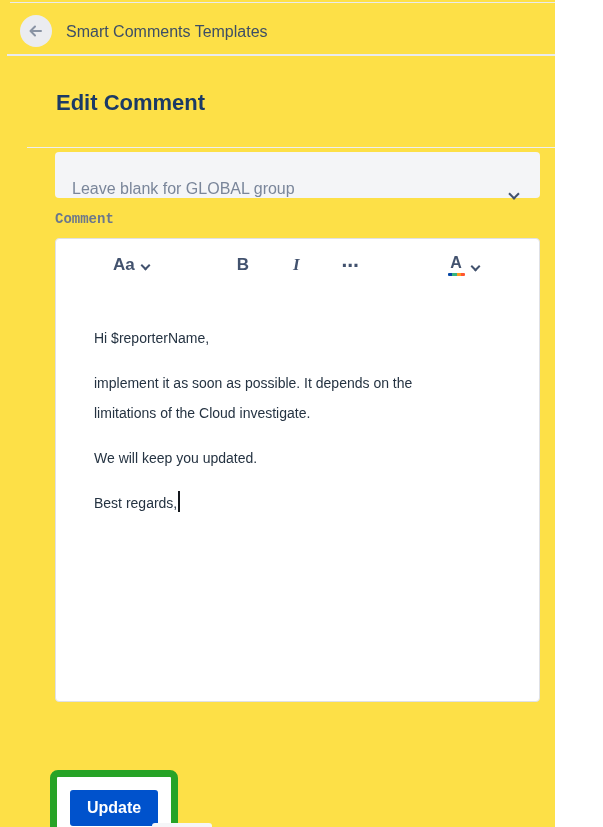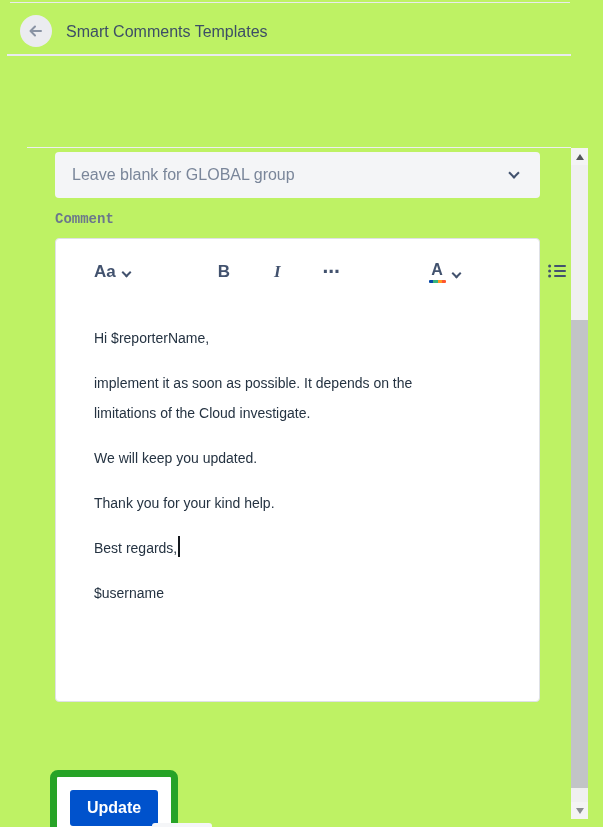--- a/index.html
+++ b/index.html
@@ -1,44 +1,44 @@
 <!DOCTYPE html>
 <html><head>
 <meta charset="utf-8">
 <style>
   * { margin:0; padding:0; box-sizing:border-box; }
   html,body { width:603px; height:827px; background:#fff;
     font-family:"Liberation Sans","DejaVu Sans",sans-serif; }
-  .app { position:relative; width:603px; height:827px; overflow:hidden; background:#bef264; }
+  .app { position:relative; width:555px; height:827px; overflow:hidden; background:#fde047; }
 
   .top-hairline { position:absolute; top:2px; left:10px; width:560px; height:1px; background:#e9ebee; }
 
   
   .back-btn { position:absolute; top:15px; left:20px; width:32px; height:32px; border-radius:50%;
     background:#ebecf0; border:none; display:flex; align-items:center; justify-content:center; cursor:pointer; }
   .dlg-title { position:absolute; top:23px; left:66px; font-size:16px; color:#3d4e66; }
 
   .divider1 { position:absolute; top:54px; left:7px; width:564px; height:2px; background:#e9ebef; }
   .page-title { position:absolute; top:90px; left:56px; font-size:22px; font-weight:700; color:#1b3a66; }
   .divider2 { position:absolute; top:147px; left:27px; width:544px; height:1px; background:#edeef1; }
 
   
   .group-select { position:absolute; top:152px; left:55px; width:485px; height:46px;
-    background:#f4f5f7; border-radius:4px; display:flex; align-items:center; cursor:pointer; }
+    background:#f4f5f7; border-radius:4px; display:flex; align-items:flex-end; cursor:pointer; }
   .group-select .ph { margin-left:17px; font-size:16px; color:#7a869a; flex:1; }
   .chev { display:inline-block; width:8px; height:8px; border-right:2px solid #42526e;
     border-bottom:2px solid #42526e; transform:rotate(45deg); }
   .group-select .chev { margin-right:22px; margin-top:-4px; }
 
   .comment-label { position:absolute; top:211px; left:55px; font-size:14px; font-weight:600; color:#6b778c;font-family:Liberation Mono, monospace; }
 
   
   .editor { position:absolute; top:238px; left:55px; width:485px; height:464px;
     background:#fff; border:1px solid #dfe1e6; border-radius:4px; }
-  .toolbar { display:flex; align-items:center; height:34px; margin:16px 0 0 38px; color:#42526e;gap:28px; }
+  .toolbar { display:flex; align-items:flex-start; height:34px; margin:16px 0 0 57px; color:#42526e;gap:28px; }
   .tb-btn { display:flex; align-items:flex-end; border:none; background:none; color:#42526e; cursor:pointer;
     font-family:inherit; }
   .tb-chev { width:7px; height:7px; border-width:0 2px 2px 0; border-style:solid; border-color:#42526e;
     transform:rotate(45deg); display:inline-block; margin:0 0 6px 7px; }
   .tb-sep { width:1px; height:28px; background:#ebecf0; margin:0 16px; }
   .tb-aa { font-size:17px; font-weight:600; }
   .tb-bold { font-size:17px; font-weight:700; margin-right:16px; }
   .tb-italic { font-size:17px; font-weight:600; font-style:italic;
     font-family:"Liberation Serif","DejaVu Serif",serif; margin-right:14px; }
   .tb-more { font-size:17px; font-weight:700; letter-spacing:1px; padding-bottom:2px; }
@@ -83,20 +83,21 @@
     <span style="display:flex;">
       <svg width="16" height="16" viewBox="0 0 16 16" fill="none">
         <path d="M13 8 H3.5 M7 3.5 L2.5 8 L7 12.5" stroke="#8993a4" stroke-width="2" stroke-linecap="round" stroke-linejoin="round"></path>
       </svg>
     </span>
   </button>
   <span class="dlg-title">Smart Comments Templates</span>
 
   <div class="divider1"></div>
 
+  <h1 class="page-title" style="color: rgb(27, 58, 102);">Edit Comment</h1>
 
   <div class="divider2"></div>
 
   <div class="group-select">
     <span class="ph">Leave blank for GLOBAL group</span>
     <span class="chev"></span>
   </div>
 
   <div class="comment-label">Comment</div>
 
@@ -144,27 +145,21 @@
           <div class="line">Hi $reporterName,</div>
         </div>
         <div class="para">
           <div class="line">implement it as soon as possible. It depends on the</div>
           <div class="line">limitations of the Cloud investigate.</div>
         </div>
         <div class="para">
           <div class="line">We will keep you updated.</div>
         </div>
         <div class="para">
-          <div class="line">Thank you for your kind help.</div>
-        </div>
-        <div class="para">
           <div class="line">Best regards,<span class="caret"></span></div>
-        </div>
-        <div class="para">
-          <div class="line">$username</div>
         </div>
       </div>
   </div>
 
   <div class="green-box" style="border-color: rgb(39, 163, 39);">
     <button class="update-btn" style="background: rgb(0, 82, 204);">Update</button>
   </div>
   <button class="close-btn">Close</button>
 
   <div class="scrollbar">

